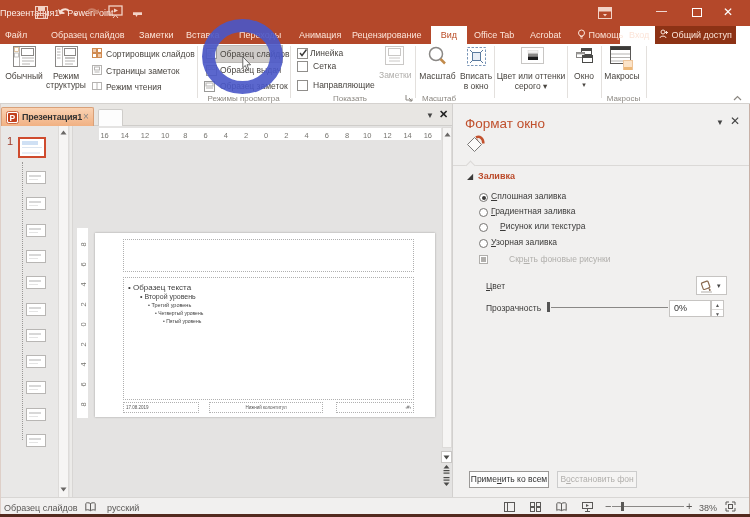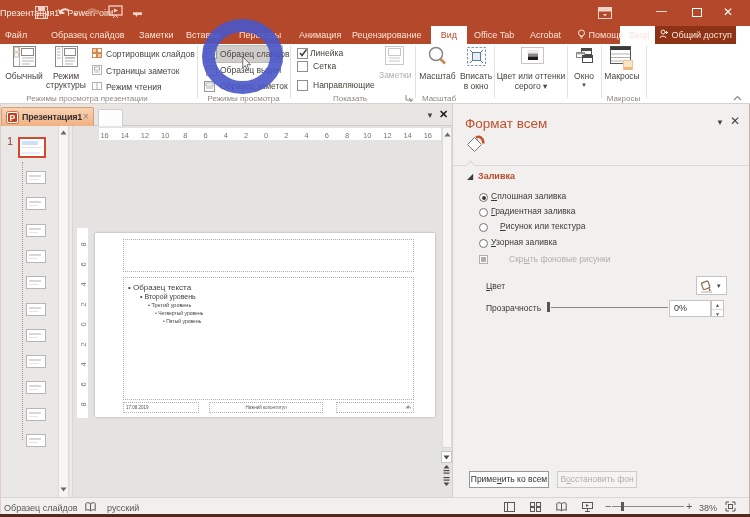--- a/index.html
+++ b/index.html
@@ -167,21 +167,20 @@
     <rect x="0.5" y="0.5" width="9" height="9" fill="#fff" stroke="#b5b3b1"></rect>
     <rect x="2.5" y="2" width="5" height="3" fill="none" stroke="#b5b3b1"></rect>
     <line x1="2.5" y1="7" x2="7.5" y2="7" stroke="#b5b3b1"></line>
   </svg>
   <div class="rtxt" style="left:106px;top:22px">Страницы заметок</div>
   <svg class="abs" style="left:92px;top:37px" width="10" height="10" viewBox="0 0 10 10">
     <rect x="0.5" y="1.5" width="9" height="7" fill="#fff" stroke="#b5b3b1"></rect>
     <line x1="5" y1="2" x2="5" y2="8" stroke="#b5b3b1"></line>
   </svg>
   <div class="rtxt" style="left:106px;top:38px">Режим чтения</div>
-  <div class="glabel" style="left:0px;width:174px">Режимы просмотра презентации</div>
   <div class="gsep" style="left:197px"></div>
 
   <div class="abs" style="left:203px;top:1px;width:80px;height:18px;background:#cfccc9;border:1px solid #bcb9b6"></div>
   <svg class="abs" style="left:206px;top:4px" width="11" height="11" viewBox="0 0 11 11">
     <rect x="0.5" y="0.5" width="10" height="10" fill="#fff" stroke="#9a9a98"></rect>
     <line x1="2" y1="3" x2="9" y2="3" stroke="#b5b3b1"></line>
     <rect x="2" y="5" width="3" height="3" fill="none" stroke="#b5b3b1"></rect>
   </svg>
   <div class="rtxt" style="left:220px;top:5px">Образец слайдов</div>
   <svg class="abs" style="left:206px;top:21px" width="11" height="11" viewBox="0 0 11 11">
@@ -417,21 +416,21 @@
       </svg>
   <svg class="abs" style="left:443px;top:351px" width="7" height="9" viewBox="0 0 7 9">
         <rect x="0.5" y="0" width="6" height="1.2" fill="#4a4a48"></rect>
         <rect x="0.5" y="2.5" width="6" height="1.2" fill="#4a4a48"></rect>
         <path d="M3.5 9 L6.5 5.5 L0.5 5.5 Z" fill="#4a4a48"></path>
       </svg>
 </div>
 <div id="panelborder"></div>
 
 <div id="panel">
-  <div class="abs" style="left:12px;top:12px;font-size:13.5px;color:#c0512e">Формат всем</div>
+  <div class="abs" style="left:12px;top:12px;font-size:13.5px;color:#c0512e">Формат окно</div>
   <div class="abs" style="left:263px;top:14px;font-size:8px;color:#444">▼</div>
   <div class="abs" style="left:277px;top:10px;font-size:12px;color:#444">✕</div>
   <svg class="abs" style="left:13px;top:31px" width="22" height="20" viewBox="0 0 22 20">
     <path d="M10 2.5 C13.5 0.5, 17.5 3, 17.3 8.5" fill="none" stroke="#c2512d" stroke-width="2.6"></path>
     <circle cx="10.5" cy="5.5" r="1.6" fill="#b84425"></circle>
     <path d="M8.5 2.5 L15.5 9.5 L8.5 16.5 L1.5 9.5 Z" fill="#fcfbfa" stroke="#7a7876"></path>
   </svg>
   <div class="abs" style="left:0;top:61px;width:297px;height:1px;background:#dbd9d7"></div>
   <div class="abs" style="left:14px;top:58px;width:7px;height:7px;background:#f1f0ef;border-top:1px solid #dbd9d7;border-left:1px solid #dbd9d7;transform:rotate(45deg)"></div>
   <div class="abs" style="left:14px;top:68px;font-size:8px;color:#3b3a39">◢</div>

